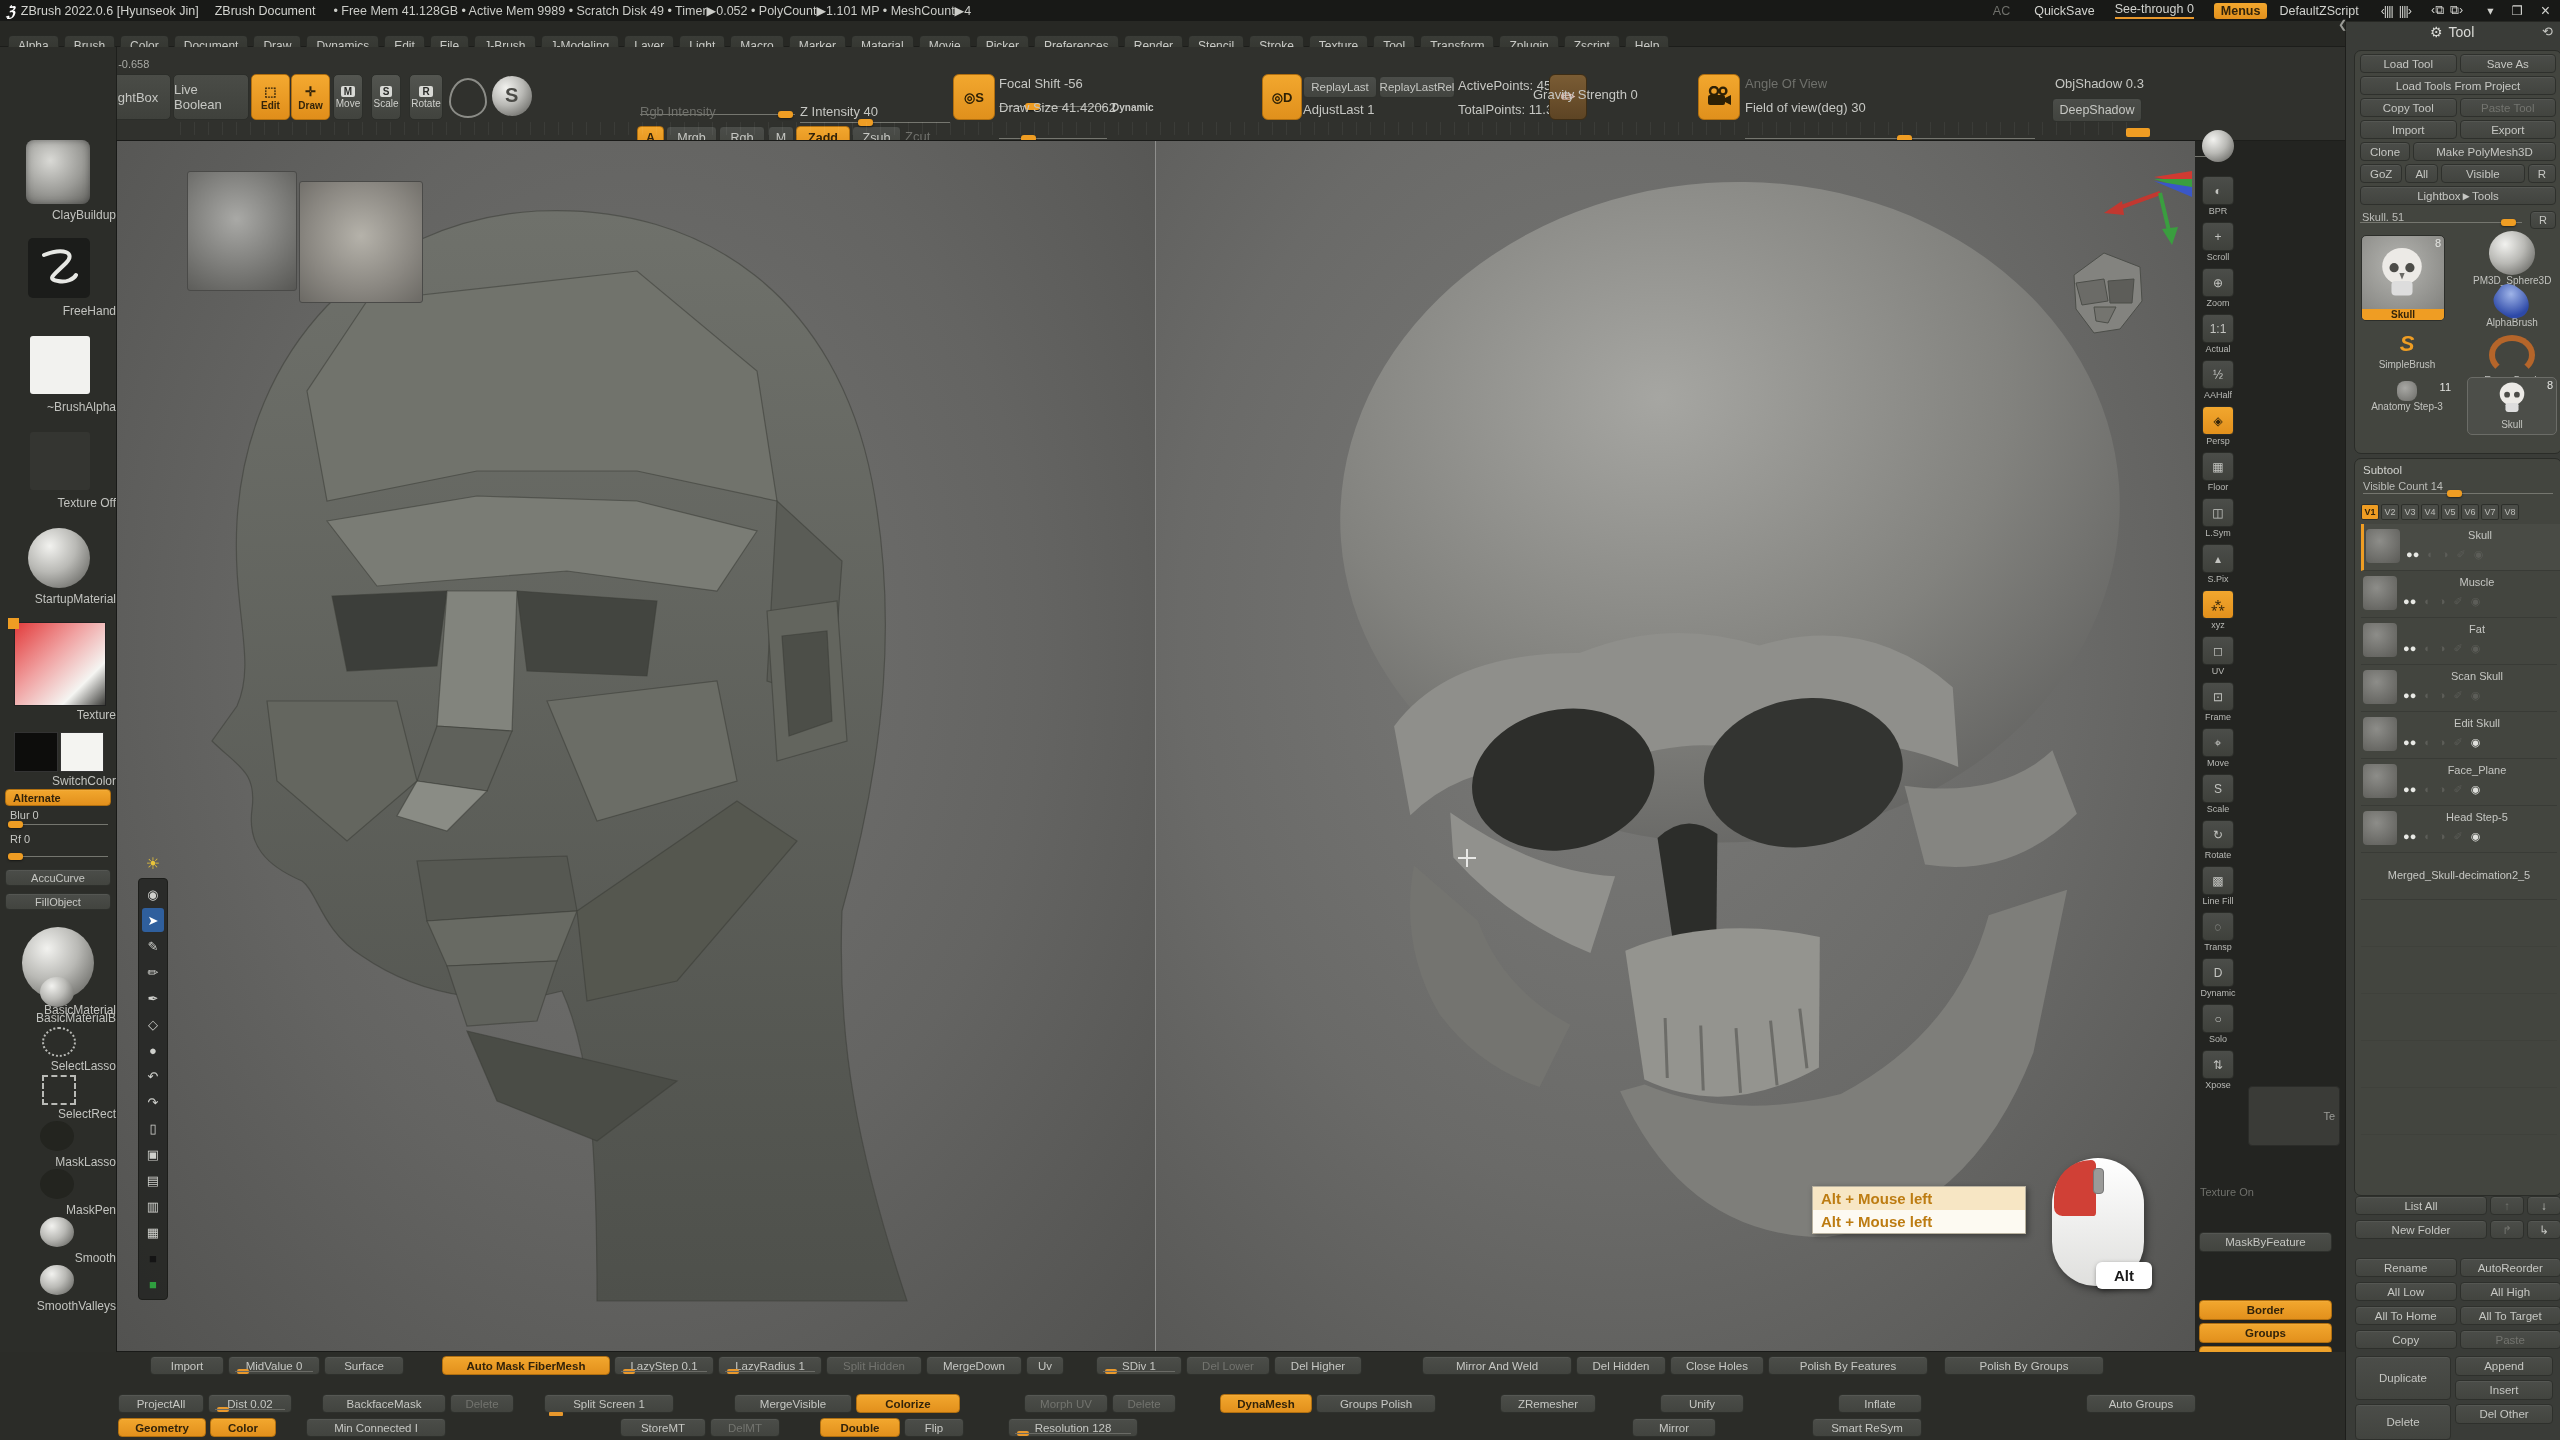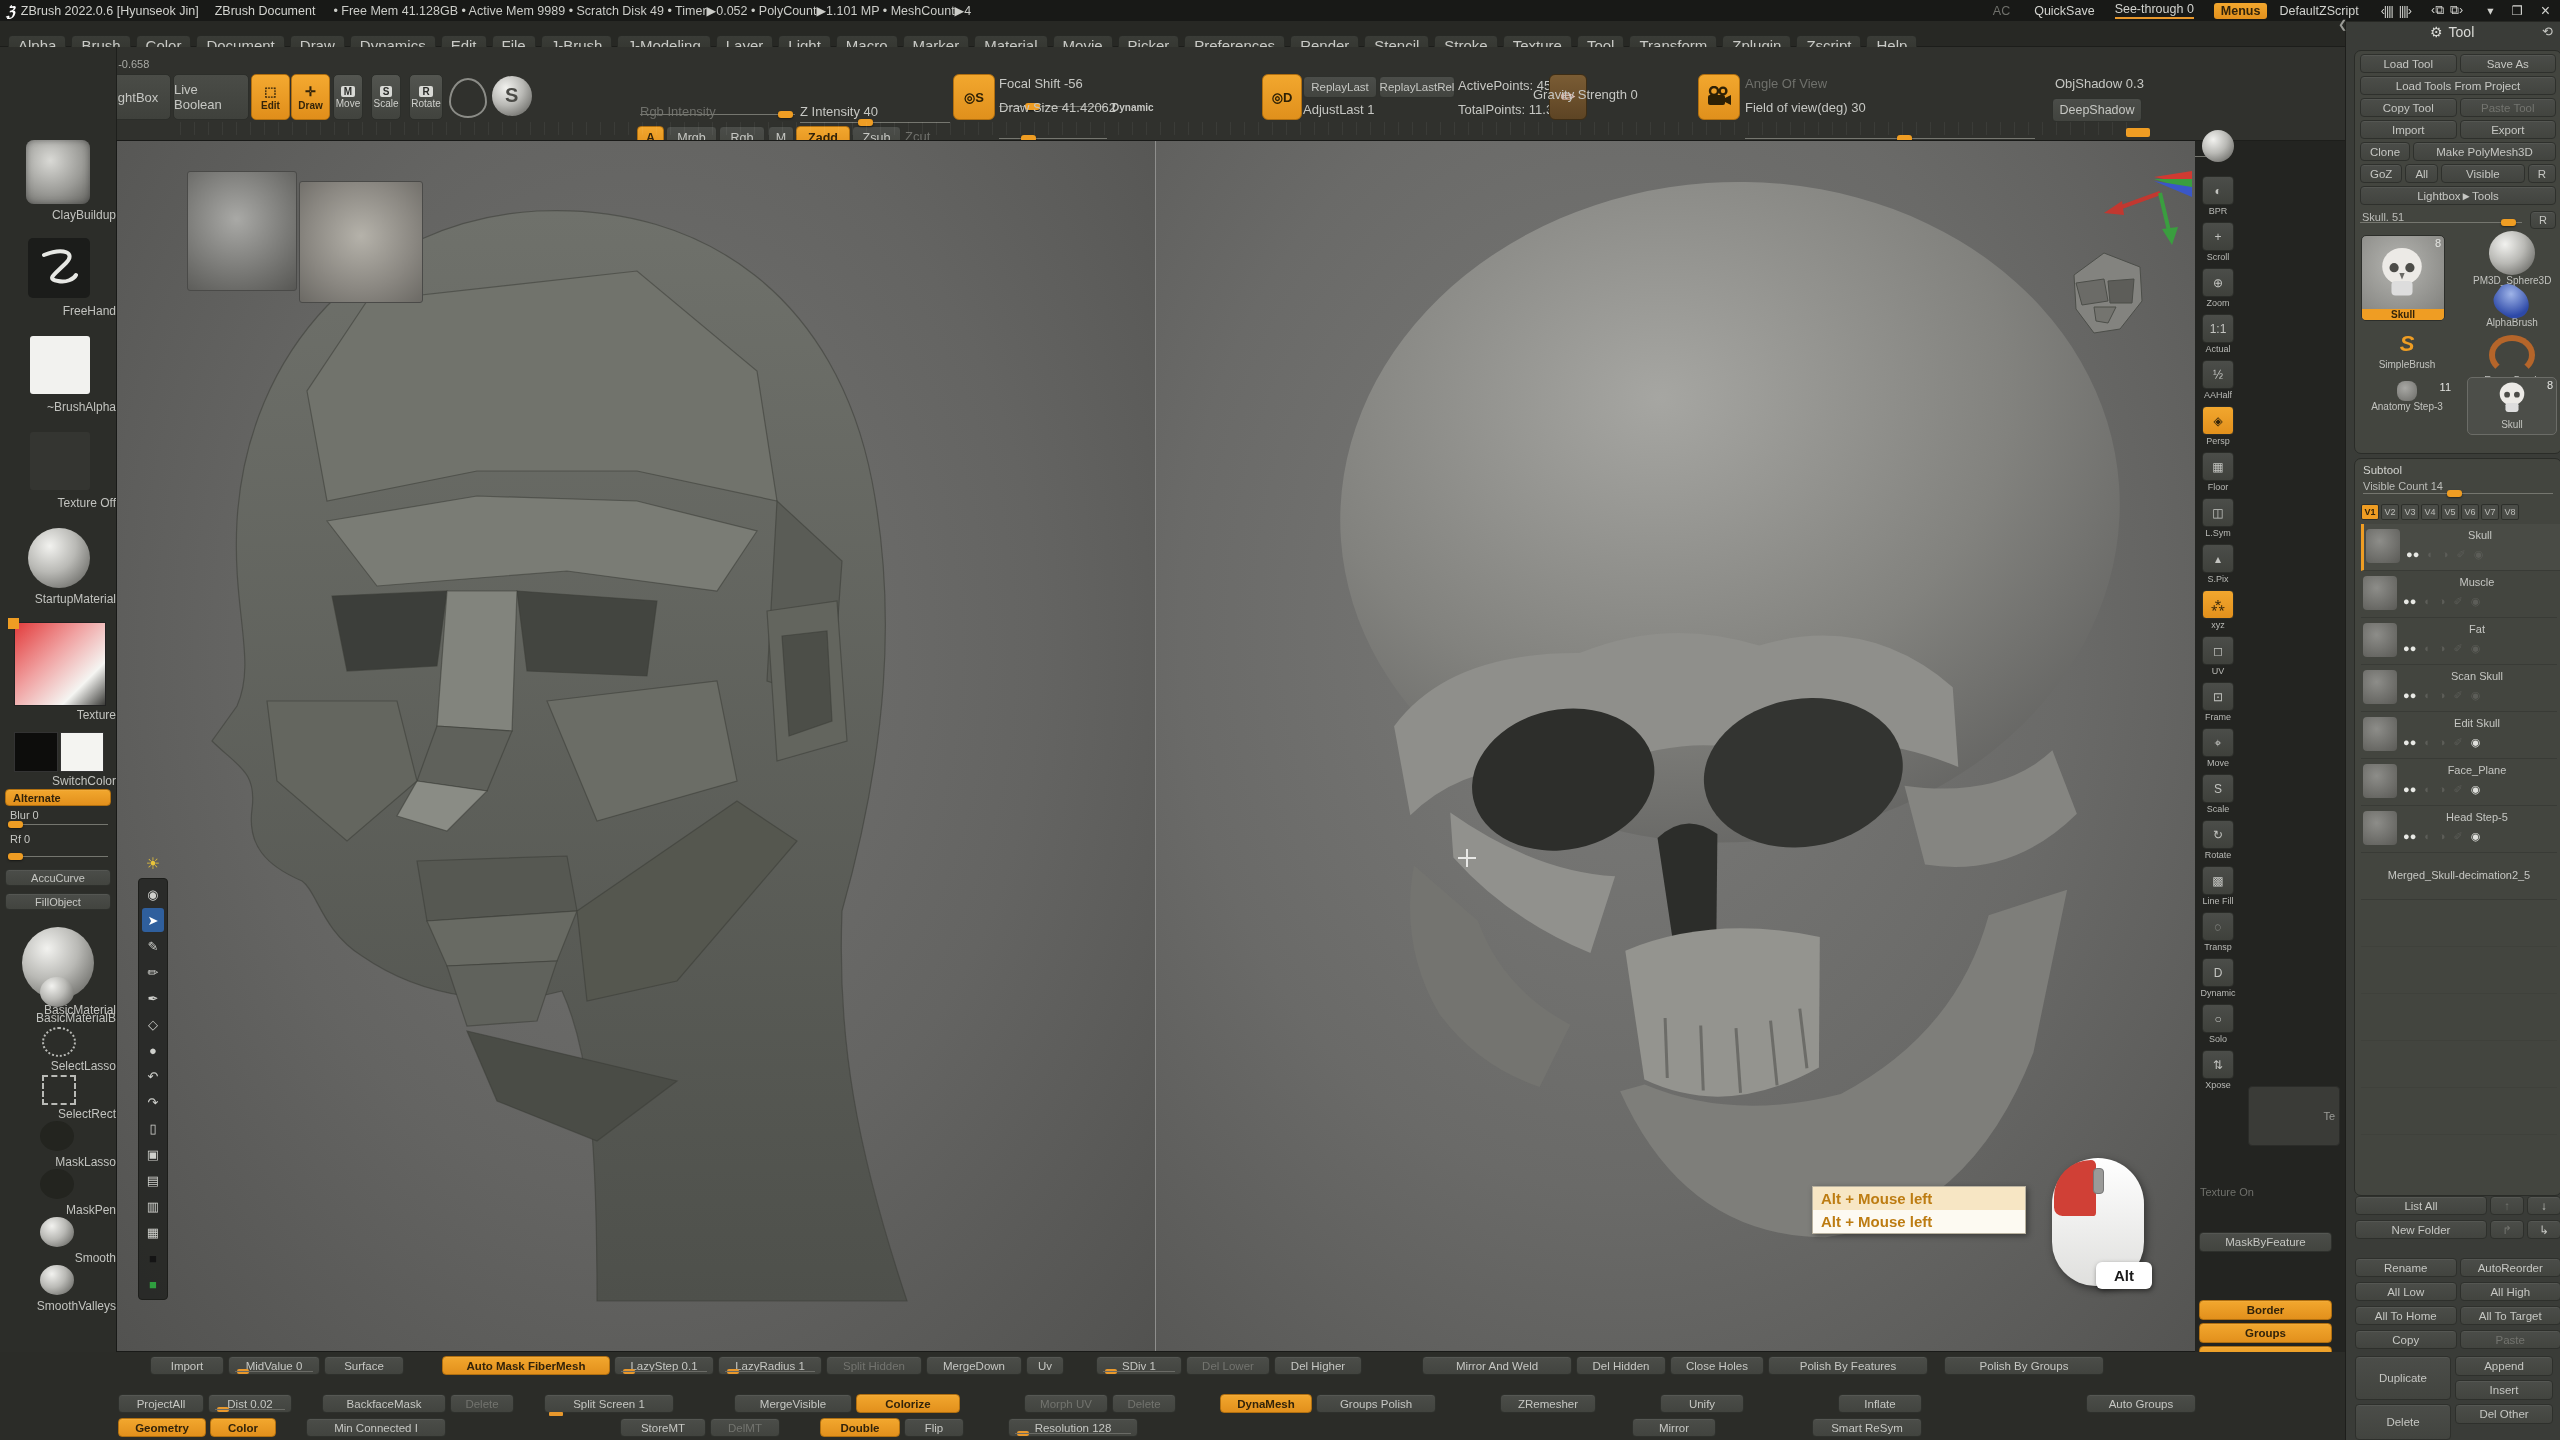--- a/index.html
+++ b/index.html
@@ -19,21 +19,21 @@
   .btn.sl::before{content:"";position:absolute;left:8px;bottom:0;width:12px;height:5px;border-radius:2px;background:#e8982c;}
   .tick::after{content:"";position:absolute;left:4px;bottom:-4px;width:14px;height:4px;background:#e8982c;border-radius:1px;}
   .slider{position:relative;height:8px;}
   .slider .track{position:absolute;left:0;right:0;top:3px;height:1px;background:#75766f;}
   .slider .handle{position:absolute;top:0;width:15px;height:7px;border-radius:3px;background:#ef9d23;box-shadow:0 1px 2px rgba(0,0,0,.5);}
   .lbl{white-space:nowrap;}
   .dimtxt{color:#6f706b;}
   
   #titlebar{left:0;top:0;width:2560px;height:21px;background:#181917;display:flex;align-items:center;gap:6px;padding-left:6px;box-sizing:border-box;font-size:12.5px;color:#d2d3cf;}
   #menubar{left:0;top:21px;width:2560px;height:26px;background:#272824;border-bottom:1px solid #1c1d1a;display:flex;align-items:center;gap:5px;padding-left:8px;box-sizing:border-box;}
-  .menu-item{background:linear-gradient(#3a3c37,#33352f);border:1px solid #272925;border-radius:4px;height:19px;display:flex;align-items:center;padding:0 9px;font-size:15px;color:#c9cac6;margin-top:24px;}
+  .menu-item{background:linear-gradient(#3a3c37,#33352f);border:1px solid #272925;border-radius:4px;height:19px;display:flex;align-items:center;padding:0 9px;font-size:12px;color:#c9cac6;margin-top:24px;}
   
   #topshelf{left:0;top:47px;width:2560px;height:93px;background:#30312d;border-bottom:1px solid #1d1e1b;}
   .shelfbtn{position:absolute;height:44px;background:linear-gradient(#4a4c47,#3f413c);border:1px solid #2c2e2a;border-radius:5px;display:flex;align-items:center;justify-content:center;font-size:13px;}
   .tile{position:absolute;width:37px;height:44px;border-radius:5px;display:flex;flex-direction:column;align-items:center;justify-content:center;font-size:10px;gap:1px;}
   .tile.or{background:linear-gradient(#f4a930,#e08e1a);color:#33240a;border:1px solid #b06f10;font-weight:bold;}
   .tile.gr{background:linear-gradient(#535550,#41433e);color:#cfd0cc;border:1px solid #2c2e2a;}
   .modebtn{position:absolute;height:22px;top:79px;background:linear-gradient(#4b4d49,#42443f);border:1px solid #2e302c;border-radius:4px;display:flex;align-items:center;justify-content:center;font-size:12.5px;}
   .modebtn.or{background:linear-gradient(#f2a72e,#e2901c);color:#32230a;border-color:#b06f10;font-weight:bold;}
   
   #sidebar{left:0;top:47px;width:116px;height:1393px;background:#2c2d29;border-right:1px solid #1e1f1c;}

